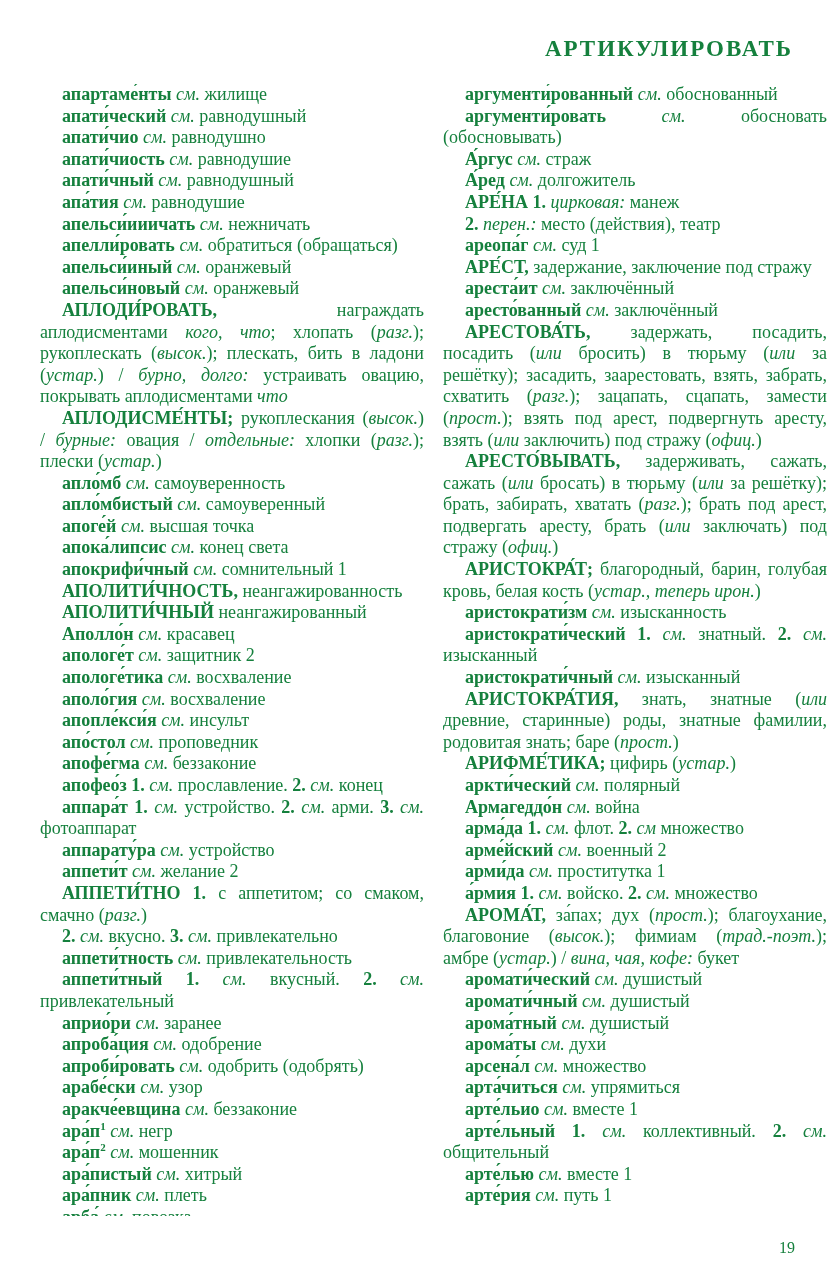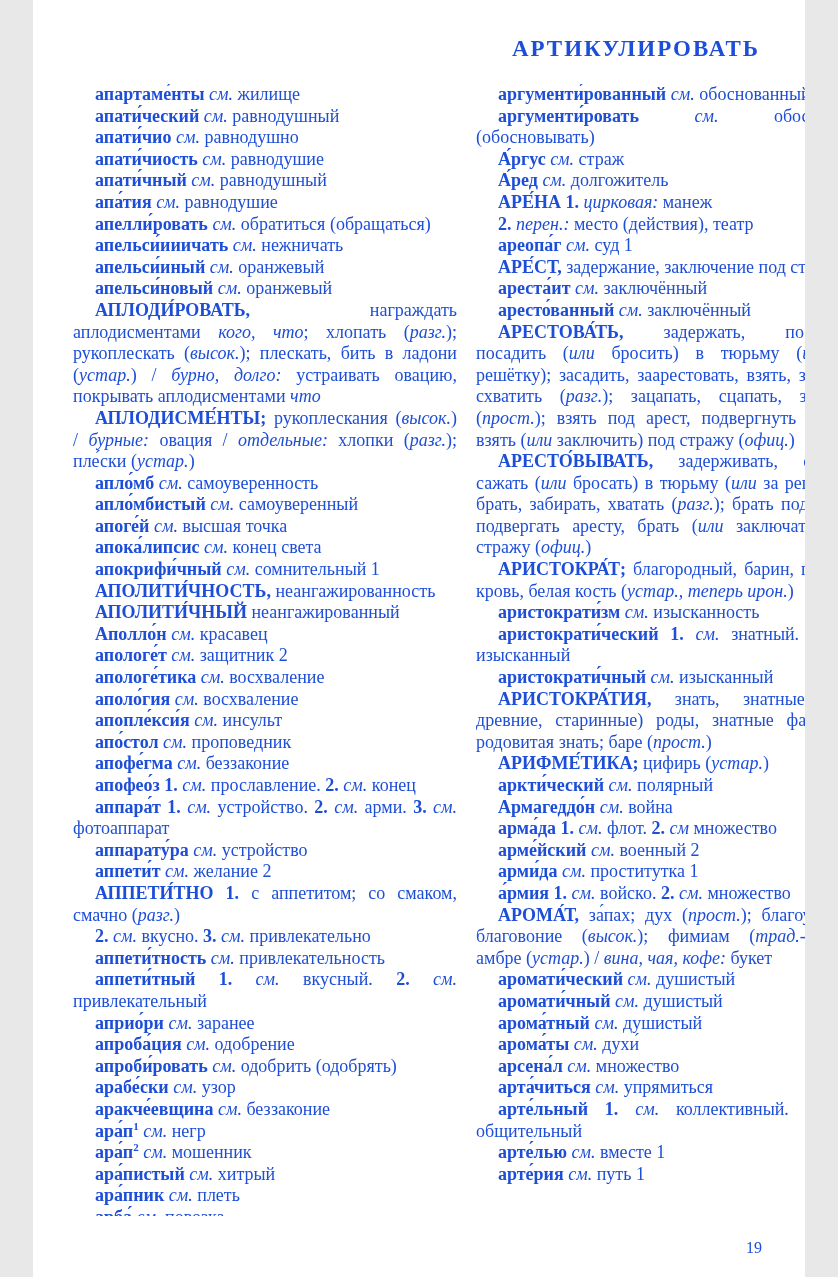--- a/index.html
+++ b/index.html
@@ -1,21 +1,21 @@
 <!DOCTYPE html>
 <html lang="ru"><head>
 <meta charset="utf-8">
 <style>
   html,body{margin:0;padding:0;background:#e8e8e8;}
   .page{
     position:relative;
-    width:772px;height:1277px;
+    width:838px;height:1277px;
     margin:0 auto;
     background:#ffffff;
-    color:#1d4ed8;
+    color:#15803d;
     font-family:"Liberation Serif","DejaVu Serif",serif;
     overflow:hidden;
   }
   .running-head{
     position:absolute;top:36px;right:45px;
     font-weight:700;font-size:23px;letter-spacing:2px;
     white-space:nowrap;
   }
   .text-cols{
     position:absolute;top:84px;left:40px;
@@ -43,22 +43,22 @@
   <div class="running-head">АРТИКУЛИРОВАТЬ</div>
 
   <div class="text-cols">
     <div class="col">
         <p class="entry"><span class="b">апартаме́нты </span><span class="i">см.</span><span> жилище</span></p>
         <p class="entry"><span class="b">апати́ческий </span><span class="i">см.</span><span> равнодушный</span></p>
         <p class="entry"><span class="b">апати́чио </span><span class="i">см.</span><span> равнодушно</span></p>
         <p class="entry"><span class="b">апати́чиость </span><span class="i">см.</span><span> равнодушие</span></p>
         <p class="entry"><span class="b">апати́чный </span><span class="i">см.</span><span> равнодушный</span></p>
         <p class="entry"><span class="b">апа́тия </span><span class="i">см.</span><span> равнодушие</span></p>
+        <p class="entry"><span class="b">апельси́ииичать </span><span class="i">см.</span><span> нежничать</span></p>
         <p class="entry"><span class="b">апелли́ровать </span><span class="i">см.</span><span> обратиться (обращаться)</span></p>
-        <p class="entry"><span class="b">апельси́ииичать </span><span class="i">см.</span><span> нежничать</span></p>
         <p class="entry"><span class="b">апельси́иный </span><span class="i">см.</span><span> оранжевый</span></p>
         <p class="entry"><span class="b">апельси́новый </span><span class="i">см.</span><span> оранжевый</span></p>
         <p class="entry"><span class="b">АПЛОДИ́РОВАТЬ, </span><span>награждать аплодисментами </span><span class="i">кого, что</span><span>; хлопать (</span><span class="i">разг.</span><span>); рукоплескать (</span><span class="i">высок.</span><span>); плескать, бить в ладони (</span><span class="i">устар.</span><span>) / </span><span class="i">бурно, долго:</span><span> устраивать овацию, покрывать аплодисментами </span><span class="i">что</span></p>
         <p class="entry"><span class="b">АПЛОДИСМЕ́НТЫ; </span><span>рукоплескания (</span><span class="i">высок.</span><span>) / </span><span class="i">бурные:</span><span> овация / </span><span class="i">отдельные:</span><span> хлопки (</span><span class="i">разг.</span><span>); пле́ски (</span><span class="i">устар.</span><span>)</span></p>
         <p class="entry"><span class="b">апло́мб </span><span class="i">см.</span><span> самоуверенность</span></p>
         <p class="entry"><span class="b">апло́мбистый </span><span class="i">см.</span><span> самоуверенный</span></p>
         <p class="entry"><span class="b">апоге́й </span><span class="i">см.</span><span> высшая точка</span></p>
         <p class="entry"><span class="b">апока́липсис </span><span class="i">см.</span><span> конец света</span></p>
         <p class="entry"><span class="b">апокрифи́чный </span><span class="i">см.</span><span> сомнительный 1</span></p>
         <p class="entry"><span class="b">АПОЛИТИ́ЧНОСТЬ, </span><span>неангажированность</span></p>
@@ -114,20 +114,21 @@
         <p class="entry"><span class="b">арме́йский </span><span class="i">см.</span><span> военный 2</span></p>
         <p class="entry"><span class="b">арми́да </span><span class="i">см.</span><span> проститутка 1</span></p>
         <p class="entry"><span class="b">а́рмия 1. </span><span class="i">см.</span><span> войско. </span><span class="b">2. </span><span class="i">см.</span><span> множество</span></p>
         <p class="entry"><span class="b">АРОМА́Т, </span><span>за́пах; дух (</span><span class="i">прост.</span><span>); благоухание, благовоние (</span><span class="i">высок.</span><span>); фимиам (</span><span class="i">трад.-поэт.</span><span>); амбре (</span><span class="i">устар.</span><span>) / </span><span class="i">вина, чая, кофе:</span><span> букет</span></p>
         <p class="entry"><span class="b">аромати́ческий </span><span class="i">см.</span><span> душистый</span></p>
         <p class="entry"><span class="b">аромати́чный </span><span class="i">см.</span><span> душистый</span></p>
         <p class="entry"><span class="b">арома́тный </span><span class="i">см.</span><span> душистый</span></p>
         <p class="entry"><span class="b">арома́ты </span><span class="i">см.</span><span> духи́</span></p>
         <p class="entry"><span class="b">арсена́л </span><span class="i">см.</span><span> множество</span></p>
         <p class="entry"><span class="b">арта́читься </span><span class="i">см.</span><span> упрямиться</span></p>
+        <p class="entry"><span class="b">арте́льио </span><span class="i">см.</span><span> вместе 1</span></p>
         <p class="entry"><span class="b">арте́льный 1. </span><span class="i">см.</span><span> коллективный. </span><span class="b">2. </span><span class="i">см.</span><span> общительный</span></p>
         <p class="entry"><span class="b">арте́лью </span><span class="i">см.</span><span> вместе 1</span></p>
         <p class="entry"><span class="b">арте́рия </span><span class="i">см.</span><span> путь 1</span></p>
       </div>
   </div>
 
   <div class="page-number">19</div>
 </div>
 
 </body></html>

